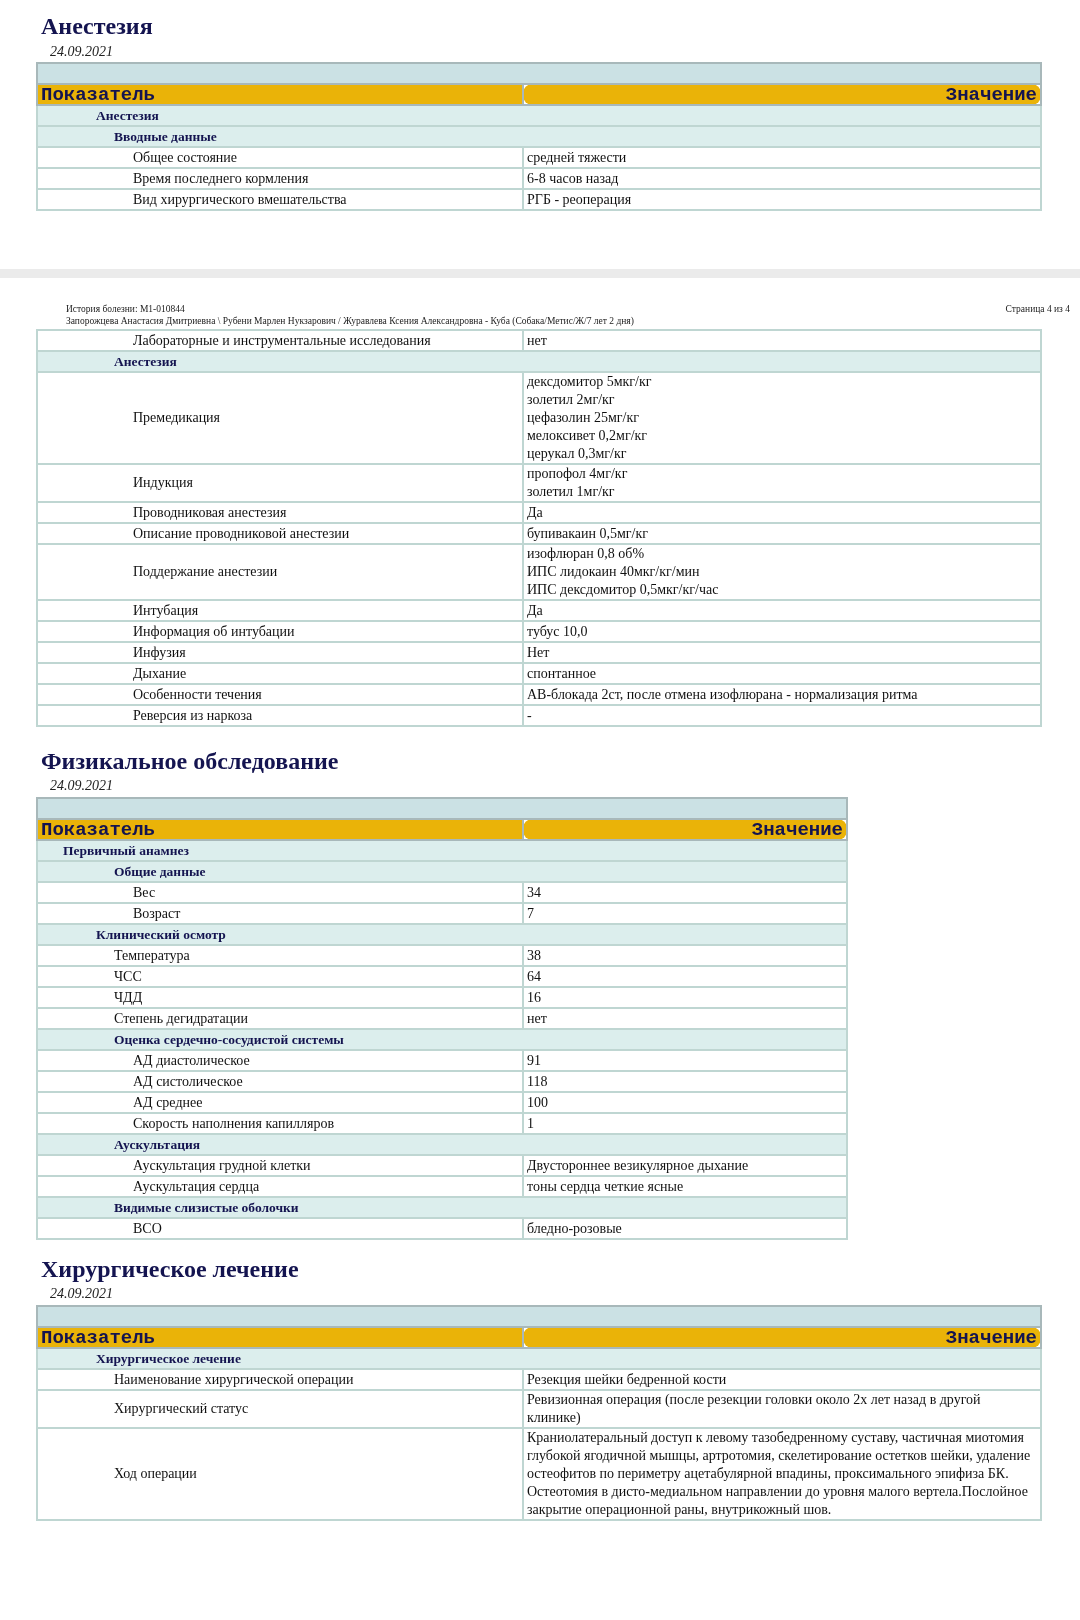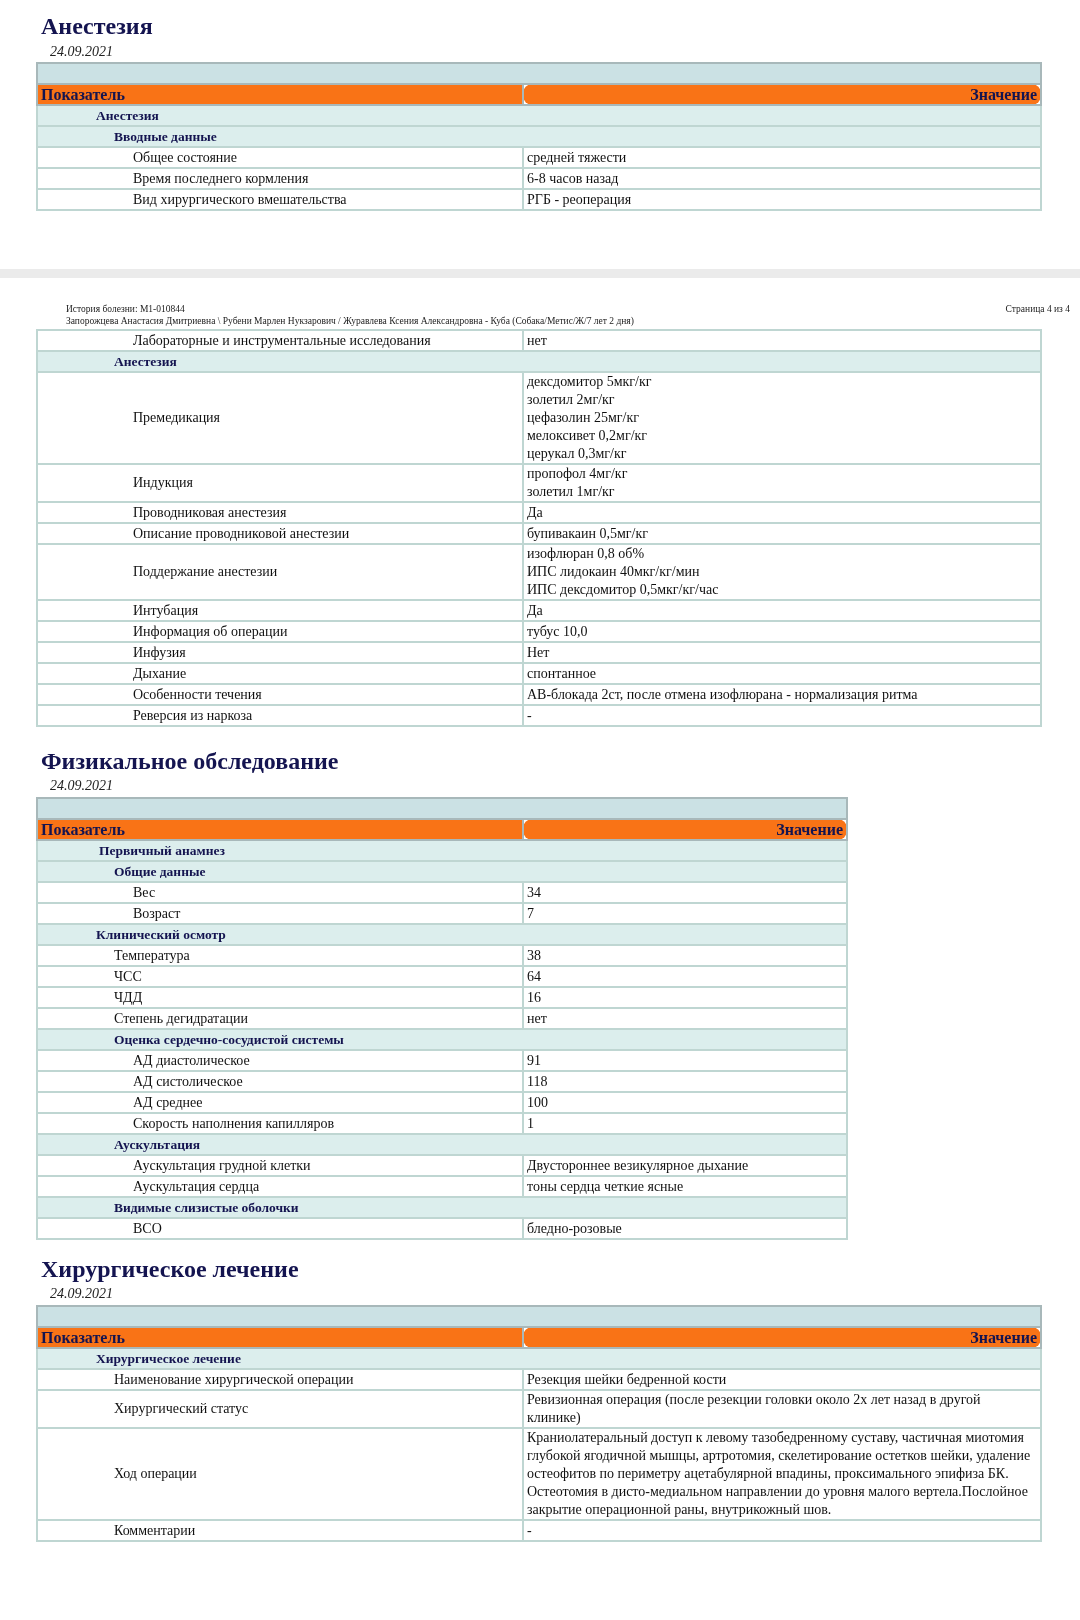--- a/index.html
+++ b/index.html
@@ -43,25 +43,26 @@
       padding: 0 3px;
       height: 21px;
       vertical-align: middle;
     }
     table.rep tr.top td {
       background: #cbe1e4;
       border: 2px solid #a8b8ba;
       height: 21px;
     }
     table.rep tr.head td {
-      background: #f97316;
+      background: #eab308;
       border: 2px solid #a8b8ba;
       font-weight: bold;
       color: #141450;
-      font-size: 16px;
+      font-size: 19px;
+      font-family: Liberation Mono, monospace;
     }
     table.rep tr.head td.val { text-align: right; border-radius: 9px; }
     table.rep tr.grp td {
       background: #dceeed;
       font-weight: bold;
       color: #141450;
       font-size: 13.5px;
     }
     table.rep td.val { text-align: left; }
     .ind1 { padding-left: 58px !important; }
@@ -179,21 +180,21 @@
       <span class="ml">изофлюран 0,8 об%</span>
       <span class="ml">ИПС лидокаин 40мкг/кг/мин</span>
       <span class="ml">ИПС дексдомитор 0,5мкг/кг/час</span>
     </td>
   </tr>
   <tr>
     <td class="ind3">Интубация</td>
     <td class="val">Да</td>
   </tr>
   <tr>
-    <td class="ind3">Информация  об операции</td>
+    <td class="ind3">Информация  об интубации</td>
     <td class="val">тубус 10,0</td>
   </tr>
   <tr>
     <td class="ind3">Инфузия</td>
     <td class="val">Нет</td>
   </tr>
   <tr>
     <td class="ind3">Дыхание</td>
     <td class="val">спонтанное</td>
   </tr>
@@ -218,21 +219,21 @@
     </colgroup>
   <tbody>
       <tr class="top">
         <td colspan="2"></td>
       </tr>
   <tr class="head">
     <td>Показатель</td>
     <td class="val">Значение</td>
   </tr>
   <tr class="grp">
-        <td colspan="2" style="padding-left:61px;">Первичный анамнез</td>
+        <td colspan="2" style="padding-left:25px;">Первичный анамнез</td>
       </tr>
   <tr class="grp">
         <td colspan="2" class="ind2">Общие данные</td>
       </tr>
   <tr>
     <td class="ind3">Вес</td>
     <td class="val">34</td>
   </tr>
   <tr>
     <td class="ind3">Возраст</td>
@@ -321,18 +322,14 @@
     <td class="val">Резекция шейки бедренной кости</td>
   </tr>
   <tr>
     <td class="ind2">Хирургический статус</td>
     <td class="val">Ревизионная операция (после резекции головки около 2х лет назад в другой клинике)</td>
   </tr>
   <tr>
     <td class="ind2">Ход операции</td>
     <td class="val">Краниолатеральный доступ к левому тазобедренному суставу, частичная миотомия глубокой ягодичной мышцы, артротомия, скелетирование остетков шейки, удаление остеофитов по периметру ацетабулярной впадины, проксимального эпифиза БК. Остеотомия в дисто-медиальном направлении до уровня малого вертела.Послойное закрытие операционной раны, внутрикожный шов.</td>
   </tr>
-  <tr>
-    <td class="ind2">Комментарии</td>
-    <td class="val">-</td>
-  </tr>
 </tbody>
   </table>
 
 </body></html>

